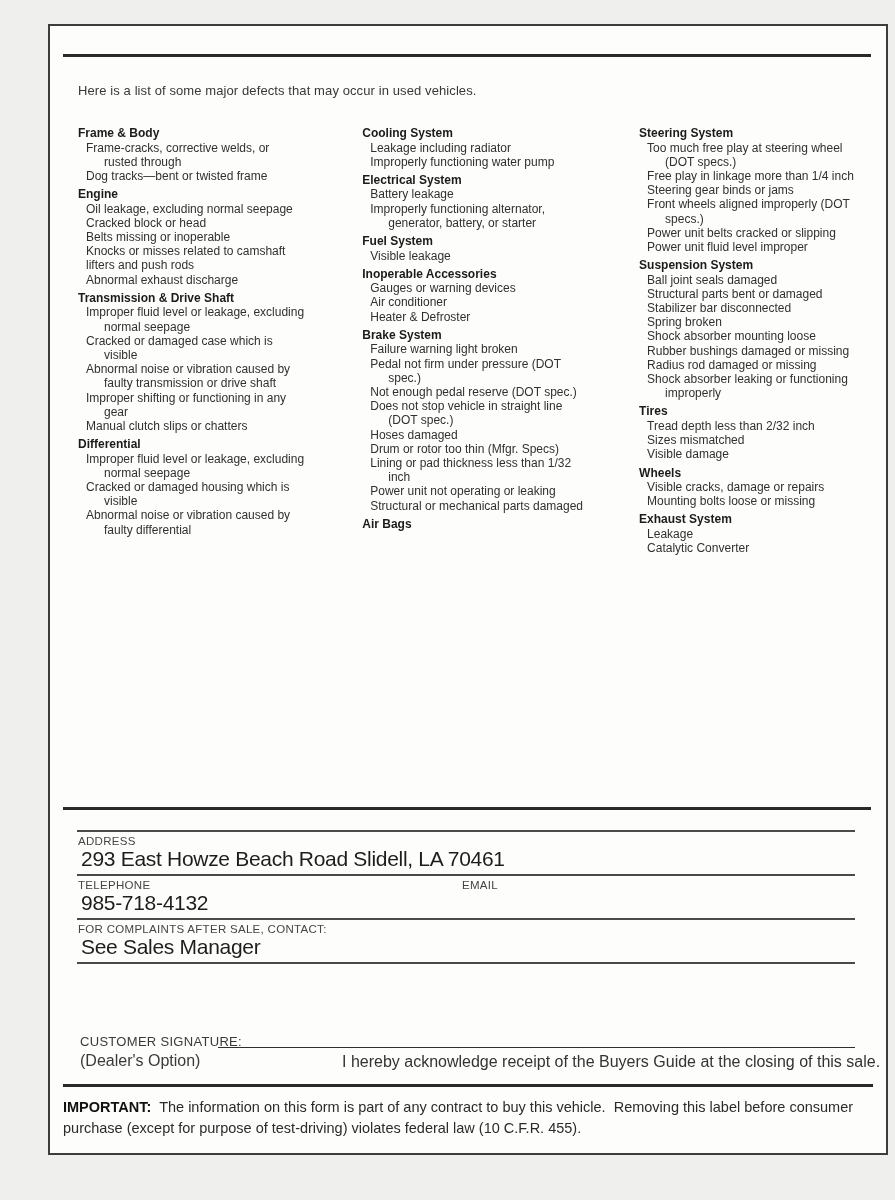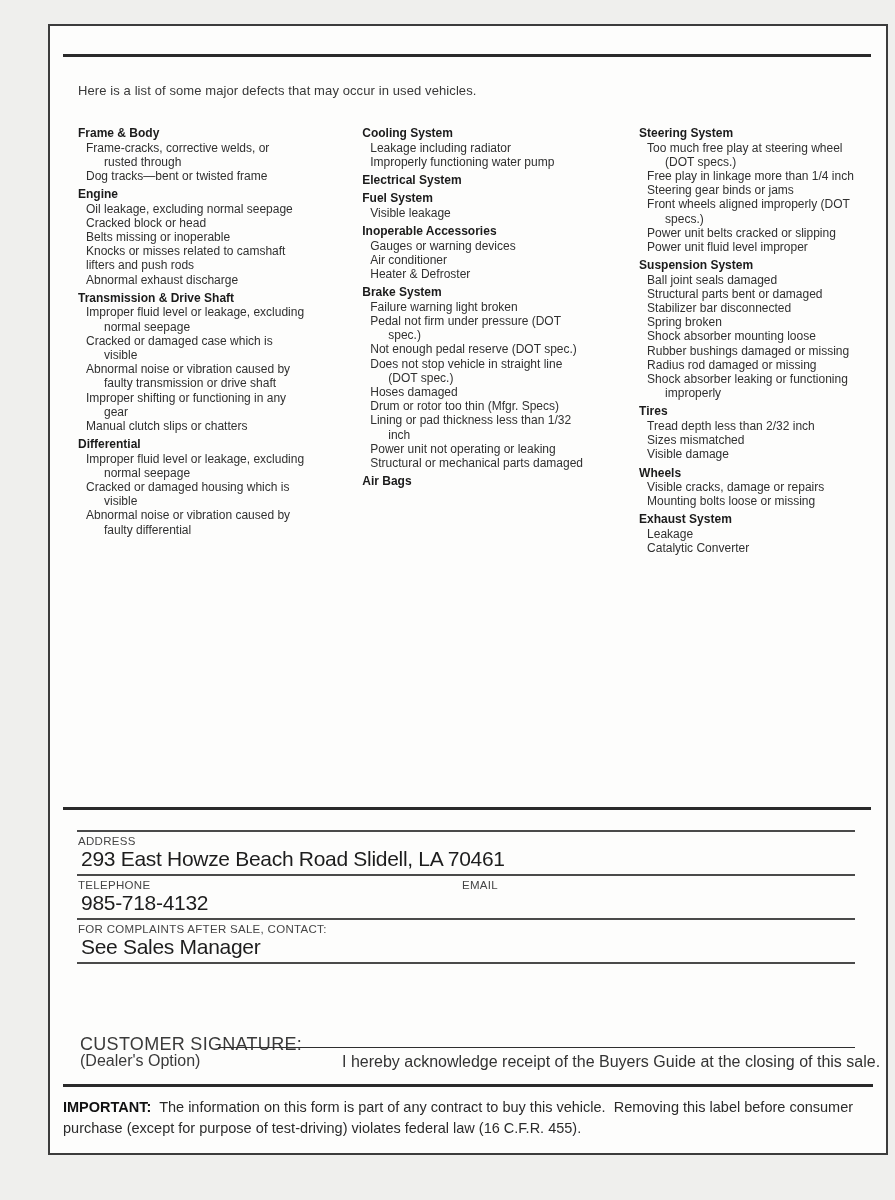--- a/index.html
+++ b/index.html
@@ -49,21 +49,21 @@
   .flabel {
     position:absolute; left:1px; top:3px;
     font-size:11.5px; color:#454545; letter-spacing:0.3px;
   }
   .flabel.second { left:385px; }
   .fvalue {
     position:absolute; left:4px; top:15px;
     font-size:21px; color:#1d1d1d; letter-spacing:-0.3px;
   }
 
-  .sig-label { position:absolute; left:30px; top:1008px; font-size:18px; color:#3a3a3a; letter-spacing:0.3px; }
+  .sig-label { position:absolute; left:30px; top:1008px; font-size:13px; color:#3a3a3a; letter-spacing:0.3px; }
   .sig-line  { position:absolute; left:168px; top:1000px; width:637px; height:22px; border-bottom:1.5px solid #2f2f2f; }
   .sig-sub   { position:absolute; left:30px; top:1026px; font-size:16px; color:#3a3a3a; }
   .sig-ack   { position:absolute; left:292px; top:1027px; font-size:16px; color:#333; }
 
   .important {
     position:absolute; left:13px; top:1071px; width:802px;
     font-size:14.5px; line-height:21px; color:#2b2b2b;
     white-space:pre-wrap;
   }
   .important b { font-weight:bold; color:#111; }
@@ -119,20 +119,24 @@
       <div class="col-2">
         <div class="sec">
           <h4>Cooling System</h4>
           <ul>
             <li>Leakage including radiator</li>
             <li>Improperly functioning water pump</li>
           </ul>
         </div>
         <div class="sec">
           <h4>Electrical System</h4>
+          <ul>
+            <li>Battery leakage</li>
+            <li>Improperly functioning alternator, generator, battery, or starter</li>
+          </ul>
         </div>
         <div class="sec">
           <h4>Fuel System</h4>
           <ul>
             <li>Visible leakage</li>
           </ul>
         </div>
         <div class="sec">
           <h4>Inoperable Accessories</h4>
           <ul>
@@ -230,15 +234,15 @@
     <div class="frow-end"></div>
   </div>
 
   <span class="sig-label">CUSTOMER SIGNATURE:</span>
   <div class="sig-line"></div>
   <span class="sig-sub">(Dealer's Option)</span>
   <span class="sig-ack">I hereby acknowledge receipt of the Buyers Guide at the closing of this sale.</span>
 
   <div class="rule rule-bottom"></div>
 
-  <div class="important"><b>IMPORTANT:</b><span>  The information on this form is part of any contract to buy this vehicle.  Removing this label before consumer purchase (except for purpose of test-driving) violates federal law (16 C.F.R. 455).</span></div>
+  <div class="important"><b>IMPORTANT:</b><span>  The information on this form is part of any contract to buy this vehicle.  Removing this label before consumer purchase (except for purpose of test-driving) violates federal law (10 C.F.R. 455).</span></div>
 
 </div>
 
 </body></html>

